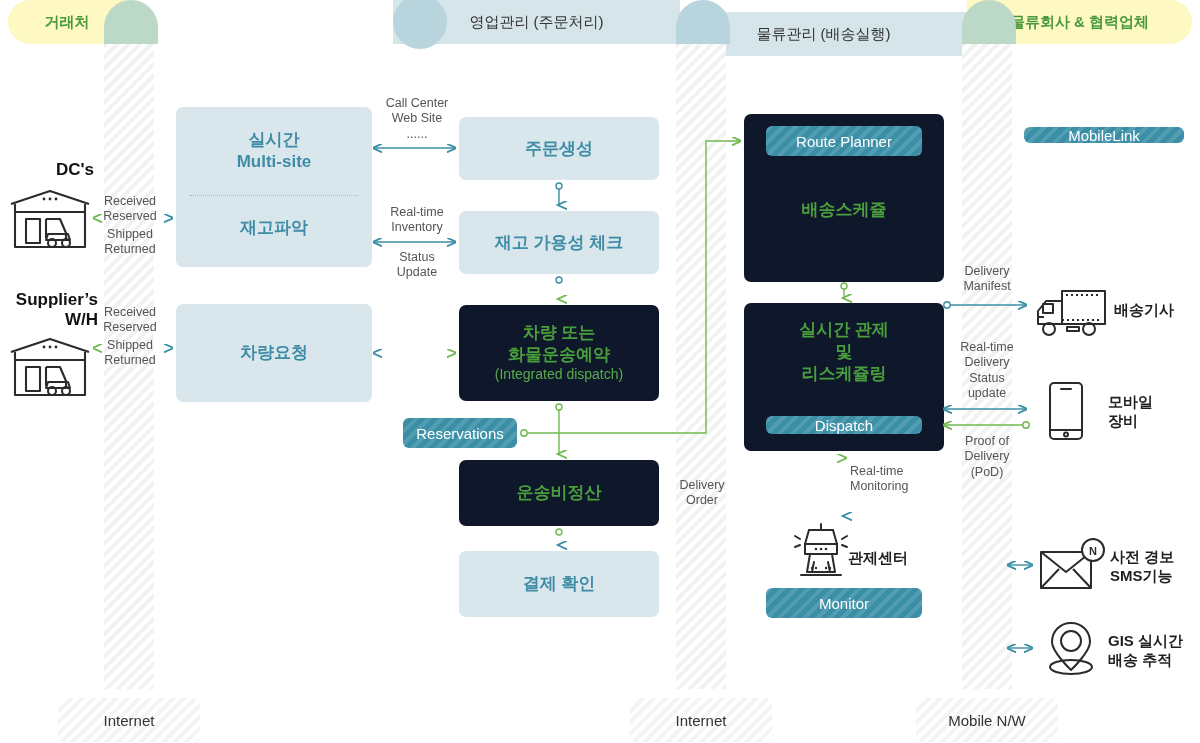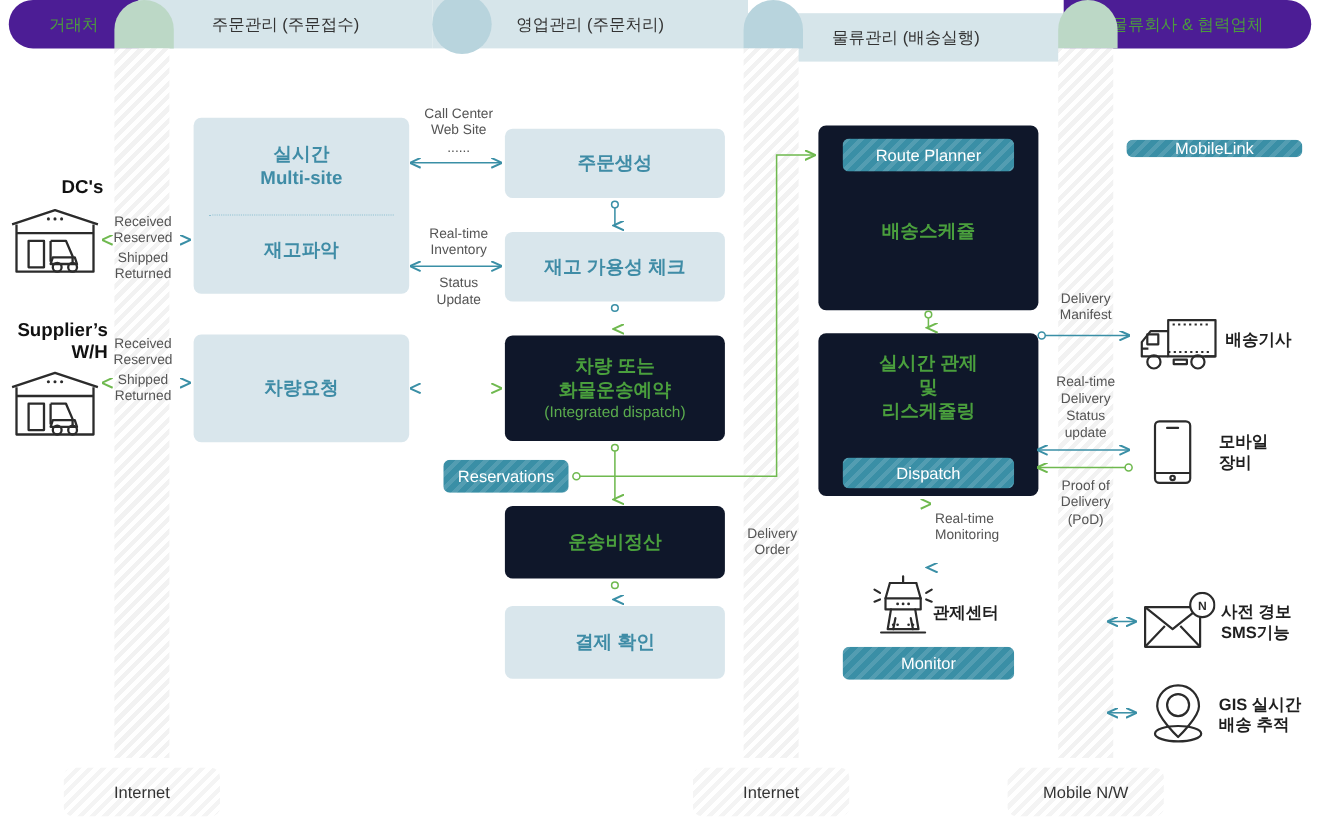--- a/index.html
+++ b/index.html
@@ -10,21 +10,21 @@
     position:relative;
     overflow:hidden;
   }
   .stage { position:absolute; left:0; top:0; width:1200px; height:743px; }
   .hdr-tab{
     position:absolute; top:0; height:44px;
     display:flex; align-items:center; justify-content:center;
     font-size:15px; white-space:nowrap;
   }
   .hdr-blue { background:#d6e5ea; color:#333; }
-  .hdr-green { background:#4c1d95; color:#4b9a3e; font-weight:normal; }
+  .hdr-green { background:#fef9c3; color:#4b9a3e; font-weight:bold; }
   .hdr-round-l { border-top-left-radius:22px; border-bottom-left-radius:22px; }
   .hdr-round-r { border-top-right-radius:22px; border-bottom-right-radius:22px; }
   .hdr-knob{
     position:absolute; top:0; width:54px; height:44px;
     border-top-left-radius:27px; border-top-right-radius:27px;
   }
   .knob-gn { background:#bcd8c6; }
   .knob-bl { background:#b8d4dd; }
   .knob-circ { border-radius:27px; }
 
@@ -85,23 +85,20 @@
   svg.ov { position:absolute; left:0; top:0; width:1200px; height:743px; pointer-events:none; }
   .ic { position:absolute; }
 </style>
 </head>
 <body>
 
 <div class="stage">
 
   <div class="hdr-tab hdr-green hdr-round-l" style="left:8px; width:118px;">
     <span>거래처</span>
-  </div>
-  <div class="hdr-tab hdr-blue" style="left:126px; width:267px;">
-    <span>주문관리 (주문접수)</span>
   </div>
   <div class="hdr-tab hdr-blue" style="left:393px; width:287px;">
     <span>영업관리 (주문처리)</span>
   </div>
   <div class="hdr-tab hdr-blue" style="left:680px; width:287px;margin-top:12px;">
     <span>물류관리 (배송실행)</span>
   </div>
   <div class="hdr-tab hdr-green hdr-round-r" style="left:967px; width:225px;">
     <span>물류회사 &amp; 협력업체</span>
   </div>
@@ -231,21 +228,21 @@
     <span>Route Planner</span>
   </div>
 
   <div class="box box-green" style="left:744px; top:303px; width:200px; height:148px;">
     <div style="position:absolute; left:0; right:0; top:16px; text-align:center;">
       <div class="t">실시간 관제</div>
       <div class="t">및</div>
       <div class="t">리스케쥴링</div>
     </div>
   </div>
-  <div class="chip" style="left:766px; top:416px; width:156px; height:28px;">
+  <div class="chip" style="left:766px; top:416px; width:156px; height:18px;">
     <span>Dispatch</span>
   </div>
 
   <div class="lbl" style="left:850px; top:464px; width:86px; text-align:left;">Real-time
 Monitoring</div>
 
   <div class="ic" style="left:786px; top:518px;">
     <svg width="70" height="62" viewBox="0 0 70 62">
       <g fill="none" stroke="#2b2b2b" stroke-width="2" stroke-linecap="round" stroke-linejoin="round">
         <path d="M35 6 L35 11"></path>

